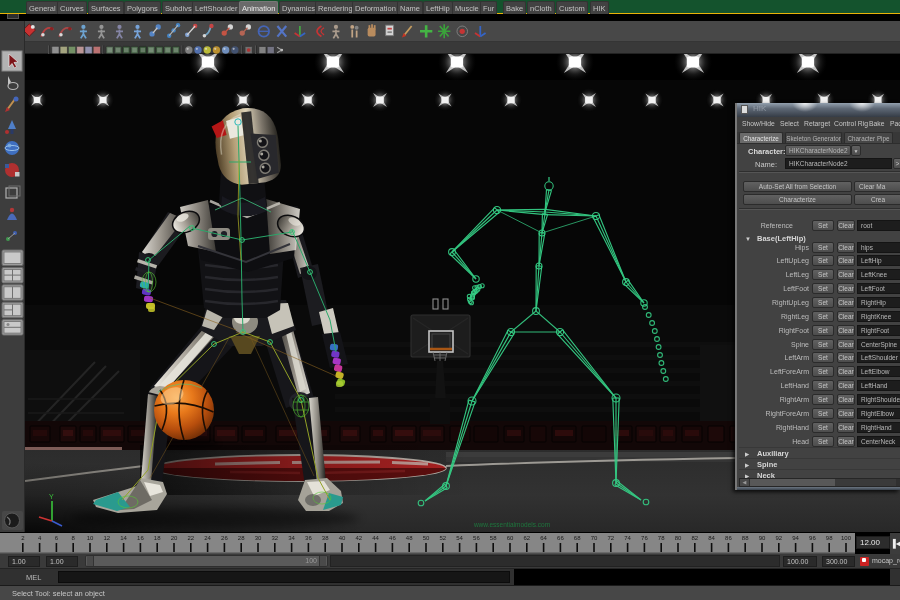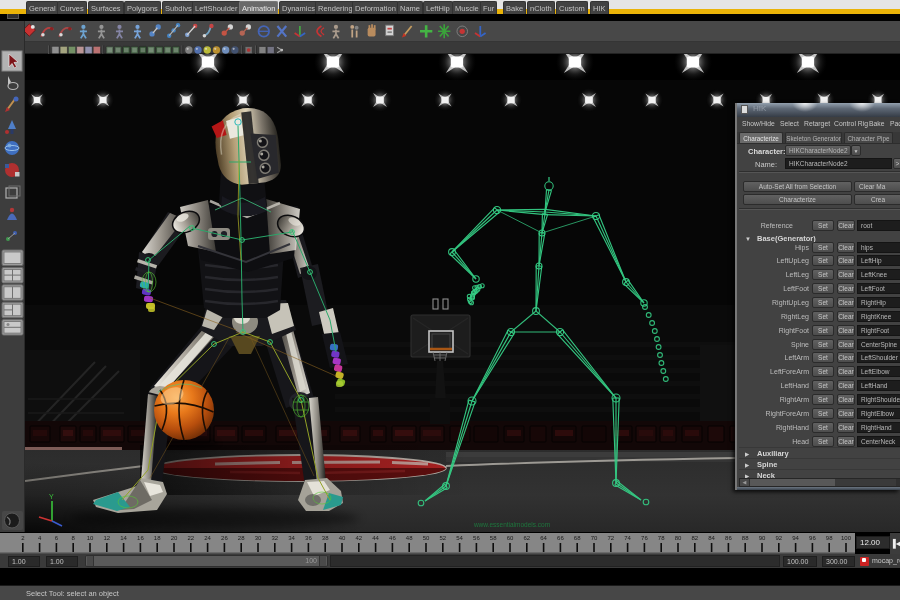--- a/index.html
+++ b/index.html
@@ -1,20 +1,20 @@
 <!DOCTYPE html>
 <html><head><meta charset="utf-8">
 <style>
 *{margin:0;padding:0;box-sizing:border-box}
 html,body{width:900px;height:600px;overflow:hidden;background:#000;font-family:"Liberation Sans",sans-serif}
 .abs{position:absolute}
 #stage{position:relative;width:900px;height:600px;background:#000}
 
 #top0{left:0;top:0;width:900px;height:7px;background:#414141}
-#tabrow{left:0;top:0;width:900px;height:14px;background:#e5e5e5;border-bottom:5px solid #eab308}
+#tabrow{left:0;top:0;width:900px;height:14px;background:#14532d;border-bottom:1px solid #eab308}
 .tab{position:absolute;top:1px;height:13px;font-size:7.5px;color:#c2c2c2;line-height:13px;text-align:center;background:#424242;border:1px solid #333;border-bottom:none;border-radius:2px 2px 0 0;padding:0 2px;white-space:nowrap}
 #shelf{left:0;top:21px;width:900px;height:21px;background:#484848;border-bottom:1px solid #353535}
 #row3{left:25px;top:42px;width:875px;height:12px;background:#393939;border-bottom:1px solid #222}
 #leftbar{left:0;top:21px;width:25px;height:511px;background:#3d3d3d;border-right:1px solid #2a2a2a}
 #view{left:25px;top:54px;width:875px;height:478px;background:#000}
 
 #hik{left:735px;top:103px;width:165px;height:387px;background:#424242;border-left:2px solid #787878;box-shadow:-2px 2px 4px rgba(0,0,0,.8)}
 #hiktitle{left:0;top:0;width:165px;height:14px;background:linear-gradient(180deg,#93a0ae 0%,#5e6875 40%,#353c46 100%)}
 #hikmenu{left:0;top:14px;width:165px;height:15px;background:#3f3f3f}
 .hm{position:absolute;top:3px;font-size:6.8px;color:#c6c6c6}
@@ -865,21 +865,21 @@
       <div class="btn" style="left:117px;top:78px;width:48px;height:11px;line-height:10px;text-align:left;padding-left:4px">Clear Ma</div>
       <div class="btn" style="left:6px;top:91px;width:109px;height:11px;line-height:10px">Characterize</div>
       <div class="btn" style="left:117px;top:91px;width:48px;height:11px;line-height:10px;text-align:left;padding-left:16px">Crea</div>
       <div class="abs" style="left:2px;top:105px;width:163px;height:1px;background:#2e2e2e"></div>
       <div class="abs" style="left:2px;top:106px;width:163px;height:1px;background:#555"></div>
       <span class="rowlab" style="left:0px;top:119px;width:56px">Reference</span>
       <div class="btn" style="left:75px;top:117px;width:22px;height:11px;line-height:10px">Set</div>
       <div class="btn" style="left:100px;top:117px;width:18px;height:11px;line-height:10px">Clear</div>
       <div class="field" style="left:120px;top:117px;width:45px;height:11px">root</div>
       <span class="arr" style="left:8px;top:133px">▼</span>
-      <span class="sech" style="left:20px;top:131px">Base(Generator)</span>
+      <span class="sech" style="left:20px;top:131px">Base(LeftHip)</span>
       <span class="rowlab" style="left:4px;top:140.5px">Hips</span>
       <div class="btn" style="left:75px;top:138.5px;width:22px;height:11px;line-height:10px">Set</div>
       <div class="btn" style="left:100px;top:138.5px;width:18px;height:11px;line-height:10px">Clear</div>
       <div class="field" style="left:120px;top:138.5px;width:45px;height:11px">hips</div>
       <span class="rowlab" style="left:4px;top:154.4px">LeftUpLeg</span>
       <div class="btn" style="left:75px;top:152.4px;width:22px;height:11px;line-height:10px">Set</div>
       <div class="btn" style="left:100px;top:152.4px;width:18px;height:11px;line-height:10px">Clear</div>
       <div class="field" style="left:120px;top:152.4px;width:45px;height:11px">LeftHip</div>
       <span class="rowlab" style="left:4px;top:168.2px">LeftLeg</span>
       <div class="btn" style="left:75px;top:166.2px;width:22px;height:11px;line-height:10px">Set</div>
@@ -1066,13 +1066,18 @@
      <span style="position:absolute;left:1px;top:0px;width:7px;height:10px;background:#4a4a4a;border-right:1px solid #333"></span>
   </div>
   <div class="abs" style="left:330px;top:1px;width:450px;height:12px;background:#2c2c2c;border:1px solid #222"></div>
   <div class="f2" style="left:783px;top:2px;width:34px;height:11px">100.00</div>
   <div class="f2" style="left:822px;top:2px;width:33px;height:11px">300.00</div>
   <div class="abs" style="left:860px;top:3px;width:9px;height:9px;background:#c22;border-radius:1px">
         <span style="position:absolute;left:2px;top:1px;width:4px;height:4px;background:#fff;border-radius:1px"></span>
       </div>
   <span class="abs" style="left:872px;top:3px;font-size:7px;color:#c8c8c8">mocap_rem</span>
 </div>
-<div class="abs" id="rowhelp"><span style="margin-left:26px">Select Tool: select an object</span></div>
+<div class="abs" id="rowmel">
+  <span class="abs" style="left:26px;top:4px;font-size:7.5px;color:#bbb">MEL</span>
+  <div class="abs" style="left:58px;top:2px;width:452px;height:12px;background:#161616;border:1px solid #0c0c0c"></div>
+  <div class="abs" style="left:514px;top:0px;width:376px;height:17px;background:#000"></div>
+</div>
+<div class="abs" id="rowhelp"><span style="margin-left:12px">Select Tool: select an object</span></div>
 </div>
 </body></html>

